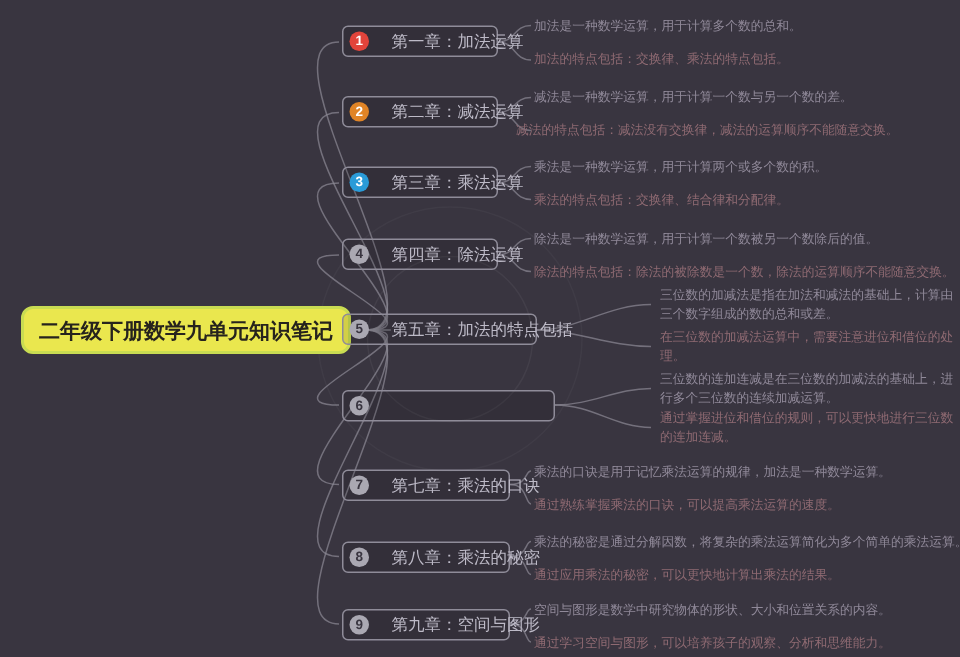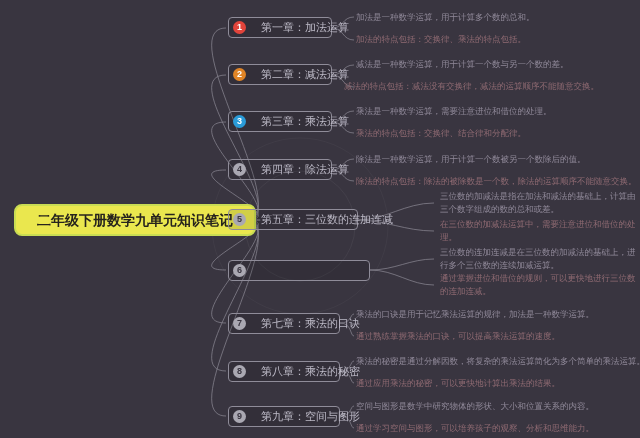--- a/index.html
+++ b/index.html
@@ -1,19 +1,19 @@
 <!DOCTYPE html>
 <html><head>
 <meta charset="utf-8">
 <style>
   html,body{margin:0;padding:0;}
   body{font-family:"Liberation Sans","DejaVu Sans",sans-serif;}
   .stage{position:relative;width:640px;height:438px;background:#393540;overflow:hidden;}
   svg.links{position:absolute;left:0;top:0;width:640px;height:438px;pointer-events:none;}
-  .root{position:absolute;left:14px;top:204px;padding:6px 21px;background:#eae74e;
+  .root{position:absolute;left:14px;top:204px;padding:6px 10px;background:#eae74e;
         border:2px solid #c9dc52;border-radius:8px;font-size:14px;line-height:16px;
         font-weight:bold;color:#26231d;white-space:nowrap;}
   .chapter{position:absolute;left:228px;height:21px;display:flex;align-items:center;gap:5px;
            border:1px solid #8f8c99;border-radius:4px;padding:0 6px 0 4px;box-sizing:border-box;
            font-size:11px;color:#bdbac7;background:rgba(0,0,0,0.10);}
   .chapter .lbl{white-space:nowrap;flex:1;text-align:center;margin-left:10px;}
   .num{width:13px;height:13px;border-radius:50%;font-size:9px;line-height:13px;text-align:center;
        font-weight:bold;flex:0 0 13px;}
   .b1{top:17px;width:104px}.b2{top:64px;width:104px}.b3{top:111px;width:104px}
   .b4{top:159px;width:104px}.b5{top:209px;width:130px}.b6{top:260px;width:142px}
@@ -83,33 +83,33 @@
     <span class="num" style="background-color: rgb(224, 132, 38); color: rgb(255, 255, 255);">2</span>
     <span class="lbl">第二章：减法运算</span>
   </div>
   <div class="note n2a">减法是一种数学运算，用于计算一个数与另一个数的差。</div>
   <div class="note alt n2b">减法的特点包括：减法没有交换律，减法的运算顺序不能随意交换。</div>
 
   <div class="chapter b3">
     <span class="num" style="background-color: rgb(42, 155, 216); color: rgb(255, 255, 255);">3</span>
     <span class="lbl">第三章：乘法运算</span>
   </div>
-  <div class="note n3a">乘法是一种数学运算，需要注意进位和借位的处理。</div>
+  <div class="note n3a">乘法是一种数学运算，用于计算两个或多个数的积。</div>
   <div class="note alt n3b">乘法的特点包括：交换律、结合律和分配律。</div>
 
   <div class="chapter b4">
     <span class="num" style="background-color: rgb(170, 168, 178); color: rgb(57, 53, 64);">4</span>
     <span class="lbl">第四章：除法运算</span>
   </div>
   <div class="note n4a">除法是一种数学运算，用于计算一个数被另一个数除后的值。</div>
   <div class="note alt n4b">除法的特点包括：除法的被除数是一个数，除法的运算顺序不能随意交换。</div>
 
   <div class="chapter b5">
     <span class="num" style="background-color: rgb(170, 168, 178); color: rgb(57, 53, 64);">5</span>
-    <span class="lbl">第五章：三位数的连加连减</span>
+    <span class="lbl">第五章：加法的特点包括</span>
   </div>
   <div class="note wrap n5a">三位数的加减法是指在加法和减法的基础上，计算由三个数字组成的数的总和或差。</div>
   <div class="note wrap alt n5b">在三位数的加减法运算中，需要注意进位和借位的处理。</div>
 
   <div class="chapter b6">
     <span class="num" style="background-color: rgb(170, 168, 178); color: rgb(57, 53, 64);">6</span>
   </div>
   <div class="note wrap n6a">三位数的连加连减是在三位数的加减法的基础上，进行多个三位数的连续加减运算。</div>
   <div class="note wrap alt n6b">通过掌握进位和借位的规则，可以更快地进行三位数的连加连减。</div>
 

